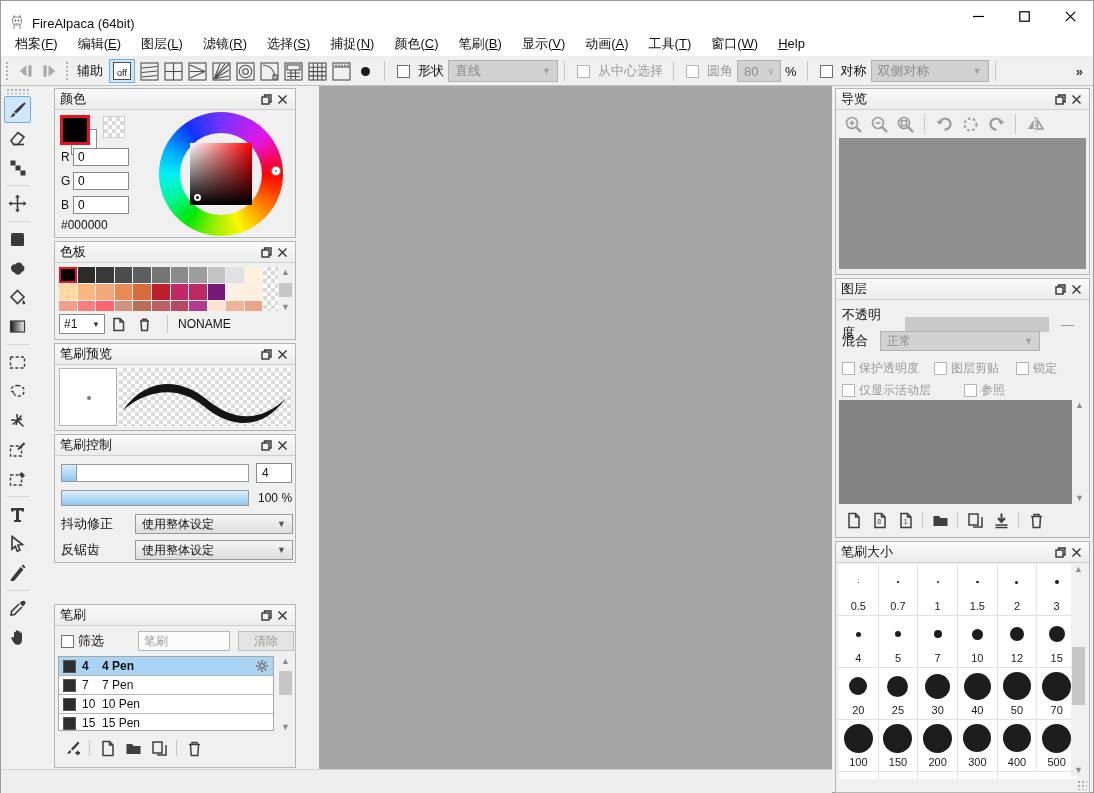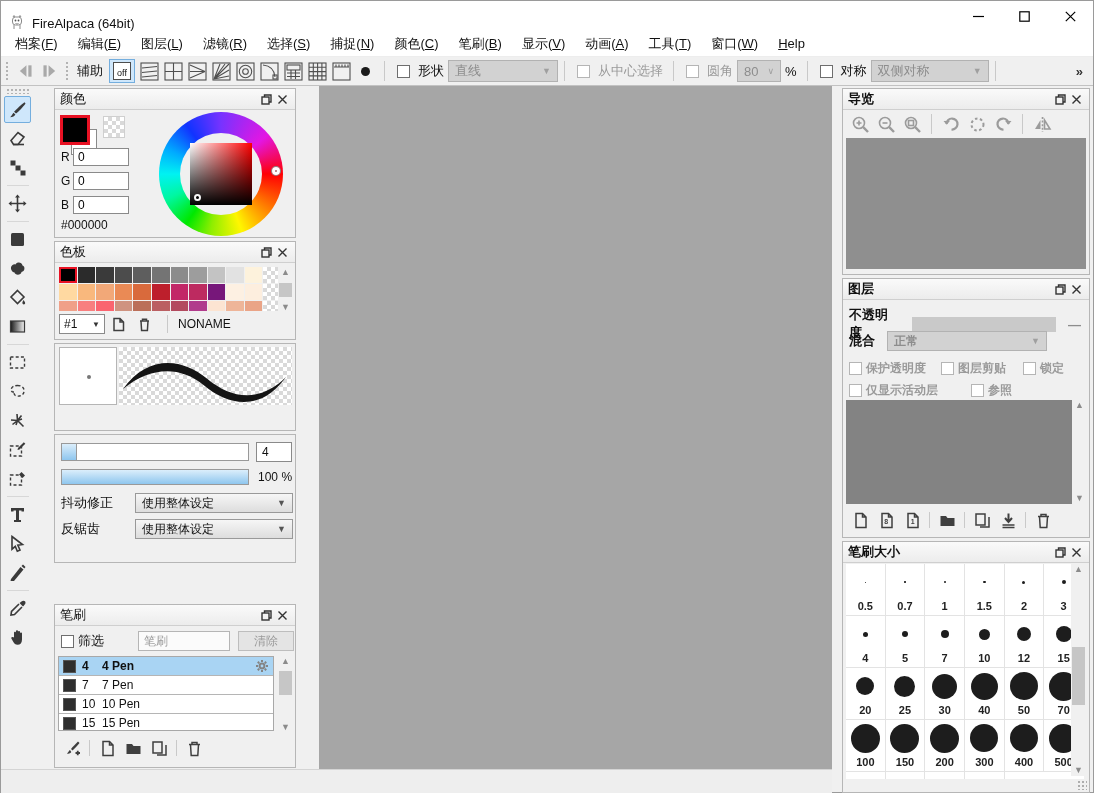--- a/index.html
+++ b/index.html
@@ -138,21 +138,21 @@
 .brush-name { font-size:12px; }
 .brush-gear { margin-left:auto; margin-right:4px; width:14px; height:14px;}
 #brush-scroll { top:30px; height:77px; }
 #brush-foot { position:absolute; left:4px; top:112px; display:flex; align-items:center; }
 .foot-btn { width:26px; height:20px; display:flex; align-items:center; justify-content:center;}
 .foot-btn svg { width:17px; height:17px; stroke:#3f3f3f; fill:none; stroke-width:1.5;}
 .foot-sep { width:1px; height:16px; background:#c9c9c9; margin:0 4px;}
 
 
 #rightcol { width:261px; flex:none; display:flex; flex-direction:column; }
-#rightcol .panel { margin:2px 3px 1px 10px;font-weight:bold; }
+#rightcol .panel { margin:2px 3px 1px 3px; }
 
 
 #nav-tools { height:28px; display:flex; align-items:center; padding-left:4px;}
 .nav-ico { width:26px; height:24px; display:flex; align-items:center; justify-content:center;}
 .nav-ico svg { width:19px; height:19px; stroke:#9b9b9b; fill:none; stroke-width:1.6;}
 #nav-preview { margin:0 3px 3px 3px; height:131px; background:#8f8f8f; }
 
 
 #layers-body { height:236px; position:relative; font-size:13px;}
 #opacity-row { position:absolute; left:6px; top:6px; display:flex; align-items:center; width:232px;}
@@ -582,33 +582,63 @@
                   <svg viewBox="0 0 15 15">
                       <path d="M3 4 H12 M5.5 4 V2.2 H9.5 V4 M4 4 L4.6 13.5 H10.4 L11 4"></path>
                     </svg>
                 </div>
                 <div id="palette-name">NONAME</div>
               </div>
             </div>
           </div>
 
           <div class="panel" style="height:88px;">
+            <div class="phead">
+              <span class="ttl">笔刷预览</span>
+              <span class="sp"></span>
+              <div class="phead-btn">
+                  <svg viewBox="0 0 11 11">
+                    <rect x="1" y="3" width="7" height="7"></rect>
+                    <path d="M3.5 3 V1 H10 V8 H8"></path>
+                  </svg>
+                </div>
+              <div class="phead-btn">
+                  <svg viewBox="0 0 11 11">
+                    <path d="M1.5 1.5 L9.5 9.5 M9.5 1.5 L1.5 9.5"></path>
+                  </svg>
+                </div>
+            </div>
             <div id="preview-body">
               <div id="tip-box">
                   <div id="tip-dot"></div>
                 </div>
               <div id="stroke-area" class="chk">
                 <svg viewBox="0 0 172 58" preserveAspectRatio="none">
                   <path d="M4 42 C28 8 62 10 88 32 C112 52 140 56 166 30 C142 64 110 60 84 38 C60 18 30 20 4 42 Z" fill="#141414"></path>
                 </svg>
               </div>
             </div>
           </div>
 
           <div class="panel" style="height:129px;">
+            <div class="phead">
+              <span class="ttl">笔刷控制</span>
+              <span class="sp"></span>
+              <div class="phead-btn">
+                  <svg viewBox="0 0 11 11">
+                    <rect x="1" y="3" width="7" height="7"></rect>
+                    <path d="M3.5 3 V1 H10 V8 H8"></path>
+                  </svg>
+                </div>
+              <div class="phead-btn">
+                  <svg viewBox="0 0 11 11">
+                    <path d="M1.5 1.5 L9.5 9.5 M9.5 1.5 L1.5 9.5"></path>
+                  </svg>
+                </div>
+            </div>
             <div id="bctrl-body">
               <div class="slider" id="size-slider">
                   <div id="size-fill"></div>
                 </div>
               <div id="size-box">4</div>
               <div class="slider" id="op-slider">
                   <div id="op-fill"></div>
                 </div>
               <div id="op-label"><span>100</span> <span>%</span></div>
               <div class="bc-row" style="top:58px;">

